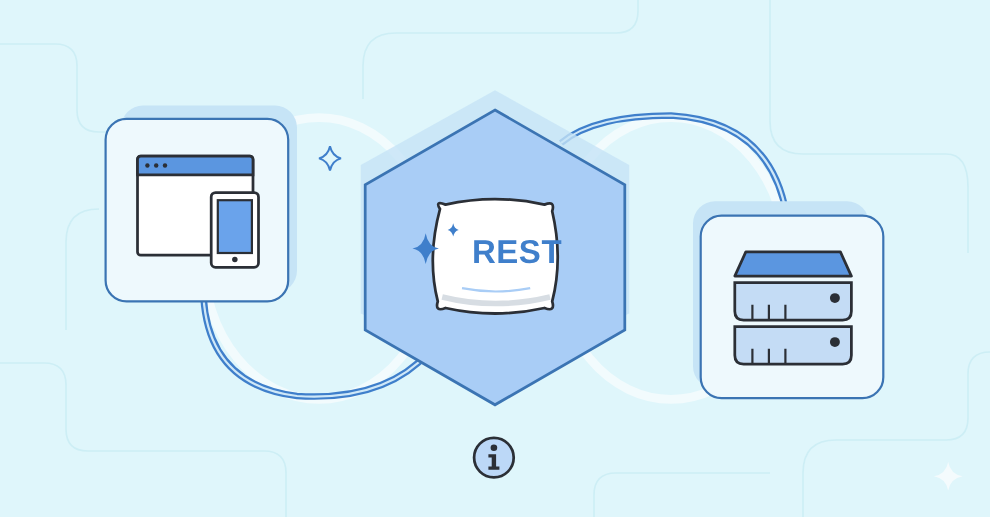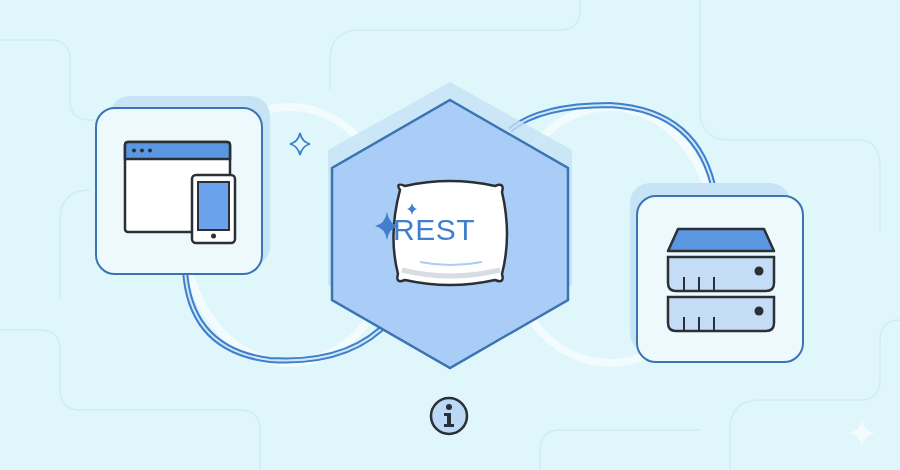--- a/index.html
+++ b/index.html
@@ -1,20 +1,20 @@
 <!DOCTYPE html>
 <html><head>
 <meta charset="utf-8">
 <style>
   html,body{margin:0;padding:0;}
   body{width:900px;height:470px;overflow:hidden;background:#dff6fb;font-family:"Liberation Sans",sans-serif;position:relative;}
   .stage{position:absolute;left:0;top:0;width:900px;height:470px;}
   .card{position:absolute;background:#eef9fd;border:2px solid #3b74b3;border-radius:20px;box-sizing:border-box;}
   .card-shadow{position:absolute;background:#c6e4f6;border-radius:20px;}
-  .rest-label{position:absolute;left:364px;top:213px;width:140px;text-align:center;font-weight:normal;font-size:30px;letter-spacing:0.5px;color:#3f7fcb;}
+  .rest-label{position:absolute;left:400px;top:213px;width:140px;text-align:center;font-weight:bold;font-size:30px;letter-spacing:0.5px;color:#3f7fcb;}
 </style>
 </head>
 <body>
 
 <div class="stage">
 
   <svg width="900" height="470" style="position:absolute;left:0;top:0">
     <g fill="none" stroke="#cdeef5" stroke-width="1.5">
       <path d="M0 40 H50 Q70 40 70 60 V100 Q70 120 90 120 H160 Q180 120 180 140 V160"></path>
       <path d="M330 90 V60 Q330 30 360 30 H560 Q580 30 580 10 V0"></path>

